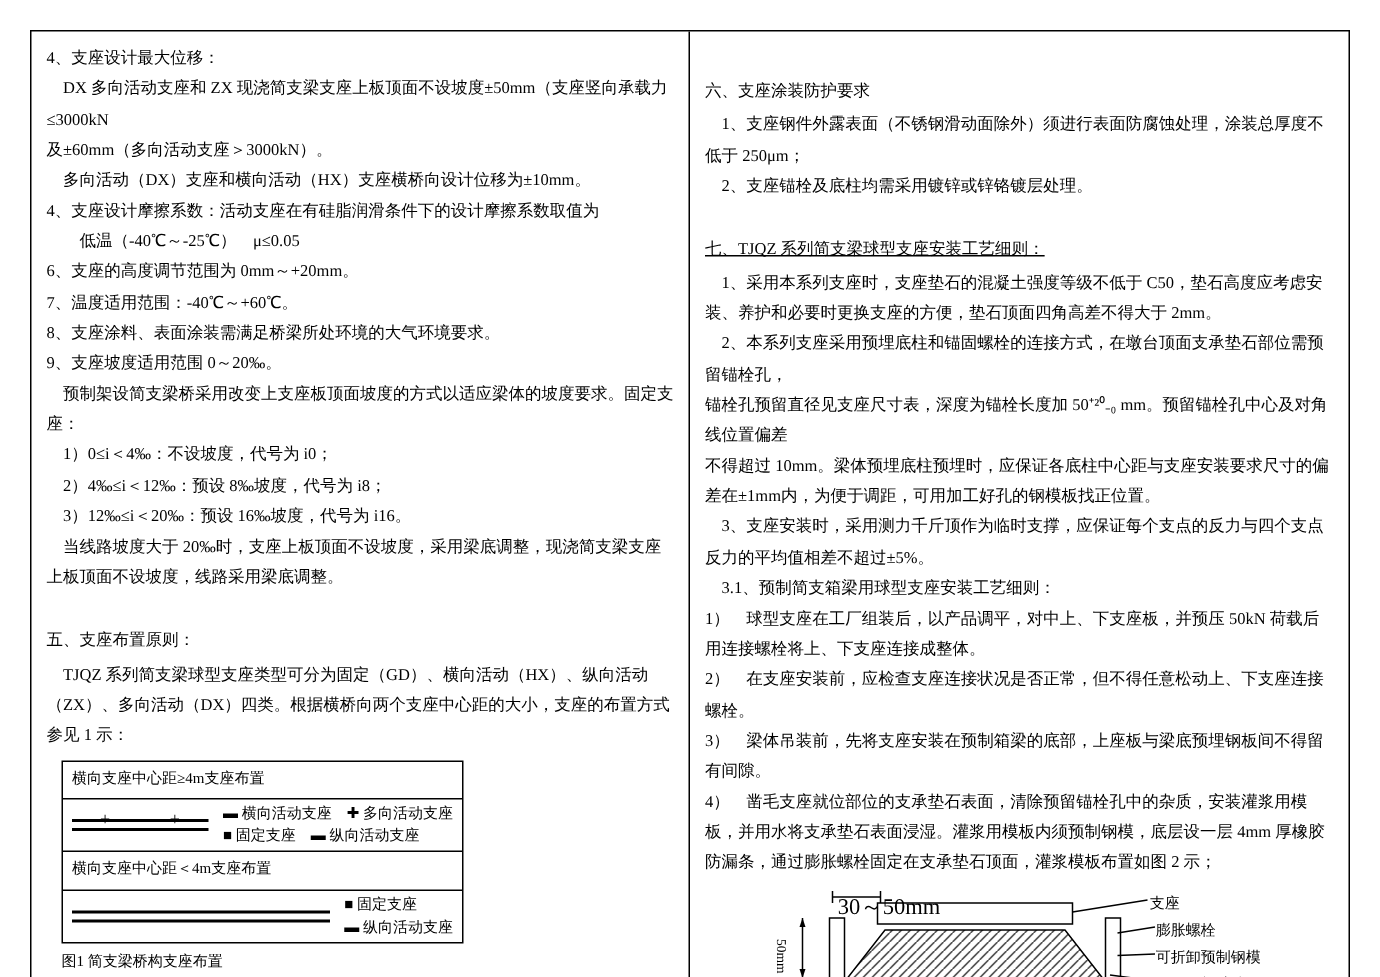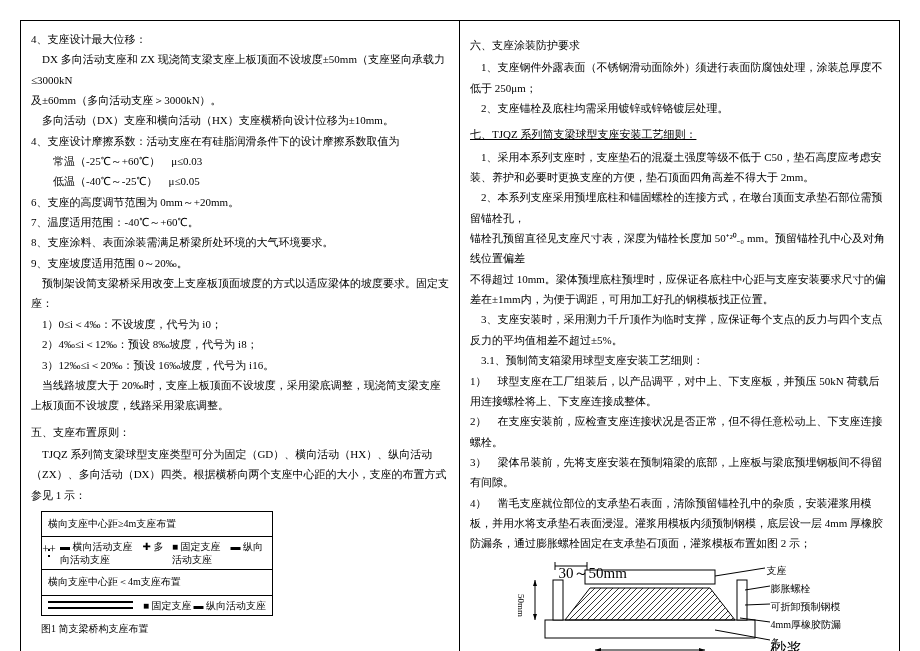--- a/index.html
+++ b/index.html
@@ -31,41 +31,42 @@
     display: flex;
     flex-direction: column;
   }
   .right-body {
     flex: 1;
     padding: 8px 10px;
     line-height: 1.85;
   }
   .p-ind { text-indent: 1em; }
   .p-ind2 { text-indent: 2em; }
-  .sect-title { margin: 6px 0 2px 0; }
+  .sect-title { margin: 22px 0 2px 0; }
   .und { text-decoration: underline; }
 
   
   .diagram-box {
     border: 1px solid #000;
-    width: 232px;
+    width: 268px;
     margin: 6px 0 4px 10px;
     font-size: 10px;
   }
   .diagram-row {
     border-bottom: 1px solid #000;
     padding: 3px 6px;
     display: flex;
     align-items: center;
     justify-content: space-between;
     gap: 10px;
   }
   .diagram-row:last-child { border-bottom: none; justify-content: space-between; }
   .dia-legend {
     display: flex;
+    flex-direction: column;
     gap: 2px;
     line-height: 1.3;
   }
   .bar {
     height: 6px;
     border: 1px solid #000;
     flex: 1;
     position: relative;
     background: #fff;
   }
@@ -102,21 +103,20 @@
 <body>
 
 <div class="page">
 
   <div class="col col-left">
     <div>4、支座设计最大位移：</div>
     <div class="p-ind">DX 多向活动支座和 ZX 现浇简支梁支座上板顶面不设坡度±50mm（支座竖向承载力≤3000kN</div>
     <div>及±60mm（多向活动支座＞3000kN）。</div>
     <div class="p-ind">多向活动（DX）支座和横向活动（HX）支座横桥向设计位移为±10mm。</div>
     <div>4、支座设计摩擦系数：活动支座在有硅脂润滑条件下的设计摩擦系数取值为</div>
-    <div class="p-ind2">常温（-25℃～+60℃）　μ≤0.03</div>
     <div class="p-ind2">低温（-40℃～-25℃）　μ≤0.05</div>
     <div>6、支座的高度调节范围为 0mm～+20mm。</div>
     <div>7、温度适用范围：-40℃～+60℃。</div>
     <div>8、支座涂料、表面涂装需满足桥梁所处环境的大气环境要求。</div>
     <div>9、支座坡度适用范围 0～20‰。</div>
     <div class="p-ind">预制架设简支梁桥采用改变上支座板顶面坡度的方式以适应梁体的坡度要求。固定支座：</div>
     <div class="p-ind">1）0≤i＜4‰：不设坡度，代号为 i0；</div>
     <div class="p-ind">2）4‰≤i＜12‰：预设 8‰坡度，代号为 i8；</div>
     <div class="p-ind">3）12‰≤i＜20‰：预设 16‰坡度，代号为 i16。</div>
     <div class="p-ind">当线路坡度大于 20‰时，支座上板顶面不设坡度，采用梁底调整，现浇简支梁支座上板顶面不设坡度，线路采用梁底调整。</div>

